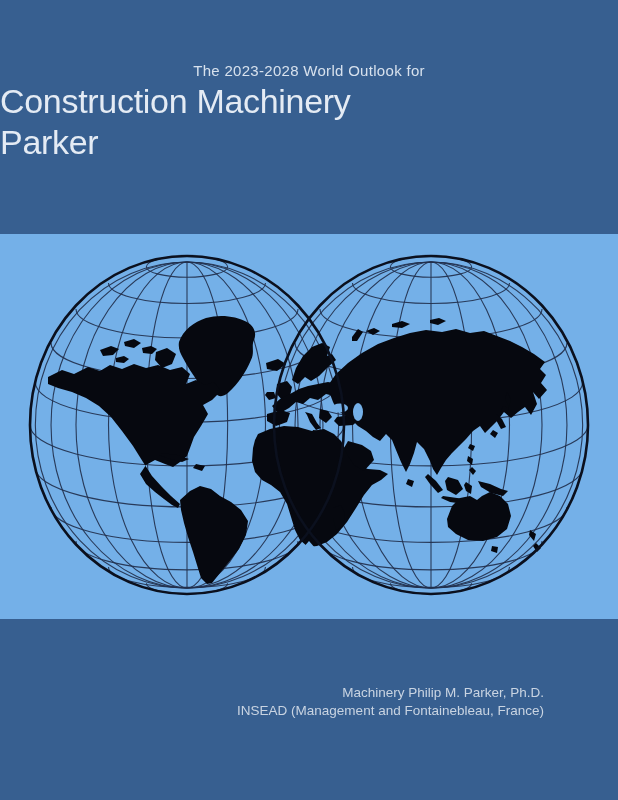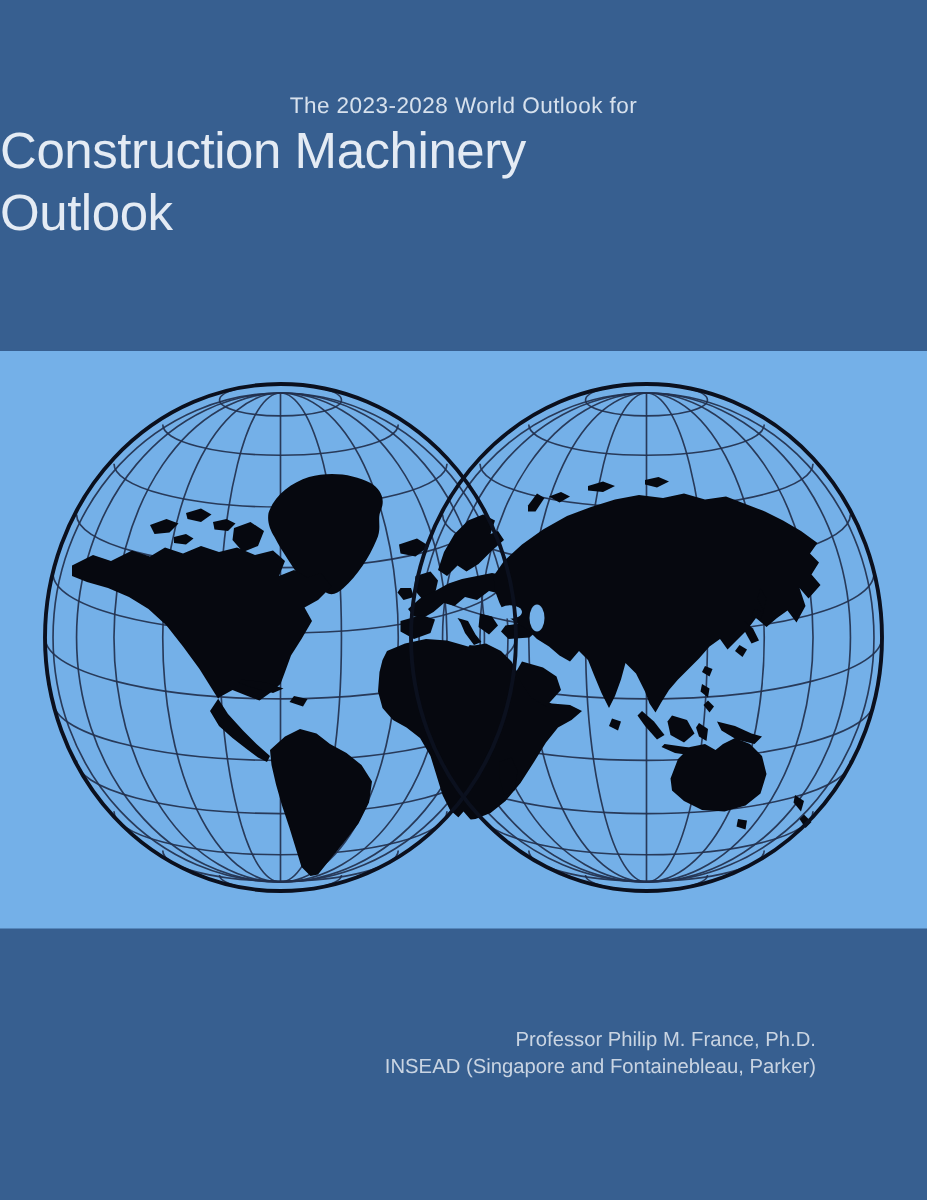--- a/index.html
+++ b/index.html
@@ -38,21 +38,21 @@
 </style>
 </head>
 <body style="--bg: #375f90; --band: #74b0e8; --series-text: #d7e1ed; --title-text: #e4ebf4; --author-text: #c9d4e2;">
 
 <div class="cover">
 
   <div class="series">The 2023-2028 World Outlook for</div>
 
   <div class="main-title">
     <div>Construction Machinery</div>
-    <div>Outlook</div>
+    <div>Parker</div>
   </div>
 
   <div class="map-band">
     <svg id="world-map" width="618" height="385" viewBox="0 0 618 385" xmlns="http://www.w3.org/2000/svg">
         <defs>
           <clipPath id="unionClip">
             <ellipse cx="187" cy="191" rx="163" ry="175"></ellipse>
             <ellipse cx="431" cy="191" rx="163" ry="175"></ellipse>
           </clipPath>
         </defs>
@@ -142,17 +142,17 @@
           <path d="M536,309 l5,5 l-4,4 l-4,-6 Z"></path>
           <ellipse cx="358" cy="178" rx="5" ry="9" fill="#74b0e8"></ellipse>
           <ellipse cx="340" cy="174" rx="8" ry="4.5" fill="#74b0e8"></ellipse>
         </g>
         <ellipse cx="187" cy="191" rx="157" ry="169" fill="none" stroke="#0b101e" stroke-width="2.6"></ellipse>
         <ellipse cx="431" cy="191" rx="157" ry="169" fill="none" stroke="#0b101e" stroke-width="2.6"></ellipse>
       </svg>
   </div>
 
   <div class="author-block">
-    <div>Professor Philip M. France, Ph.D.</div>
-    <div>INSEAD (Singapore and Fontainebleau, Parker)</div>
+    <div>Machinery Philip M. Parker, Ph.D.</div>
+    <div>INSEAD (Management and Fontainebleau, France)</div>
   </div>
 
 </div>
 
 </body></html>

